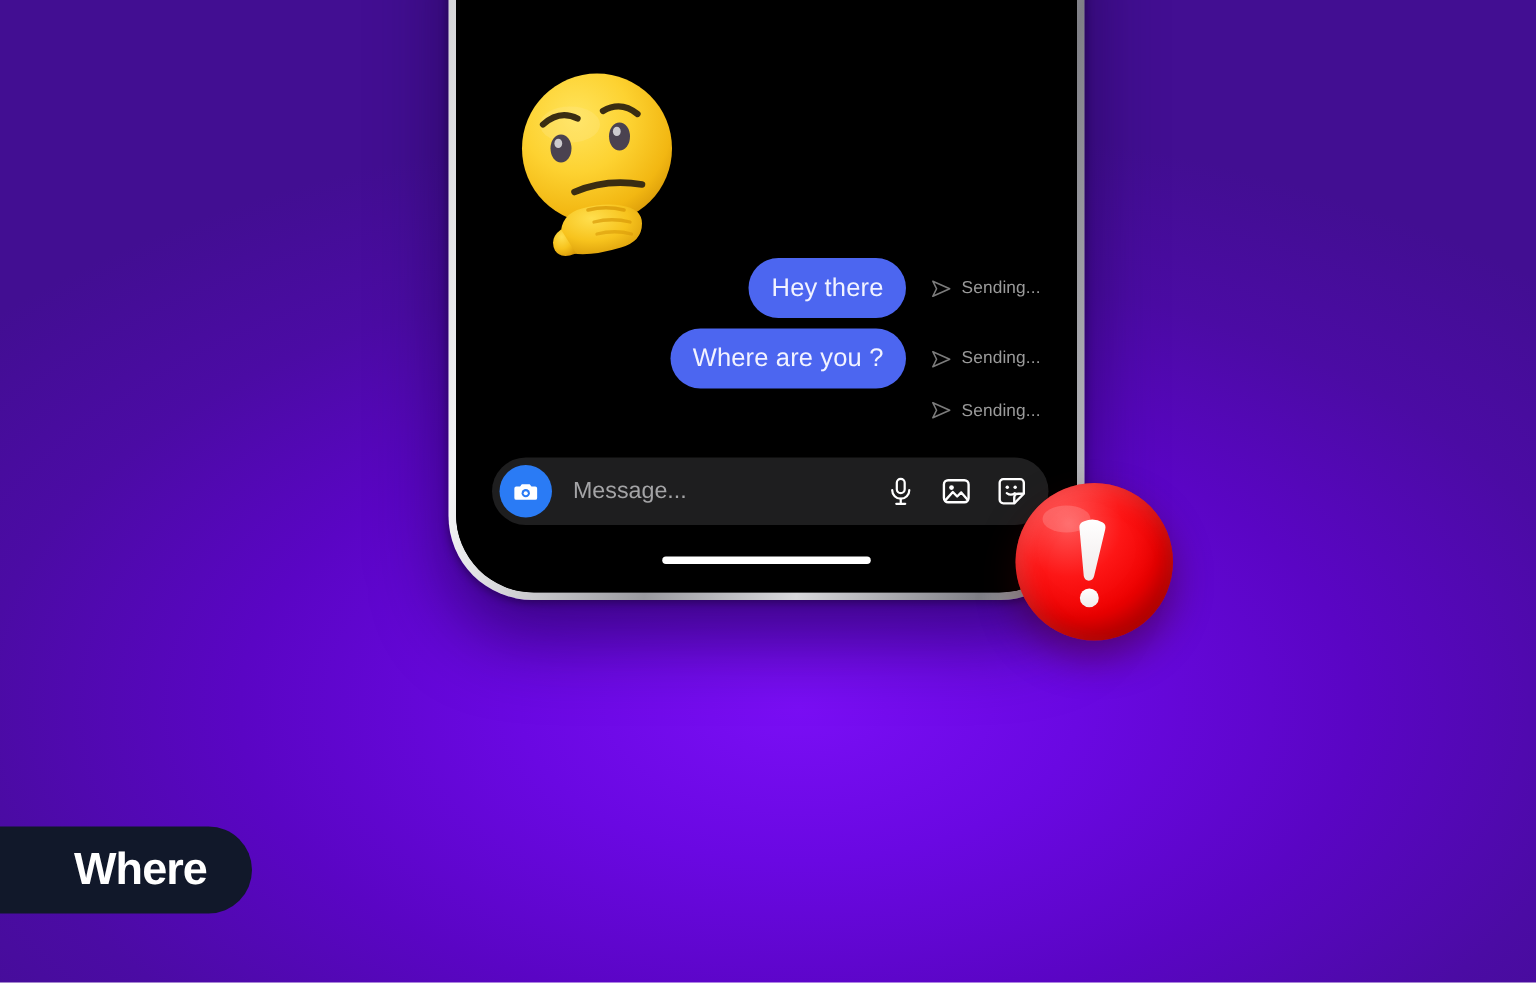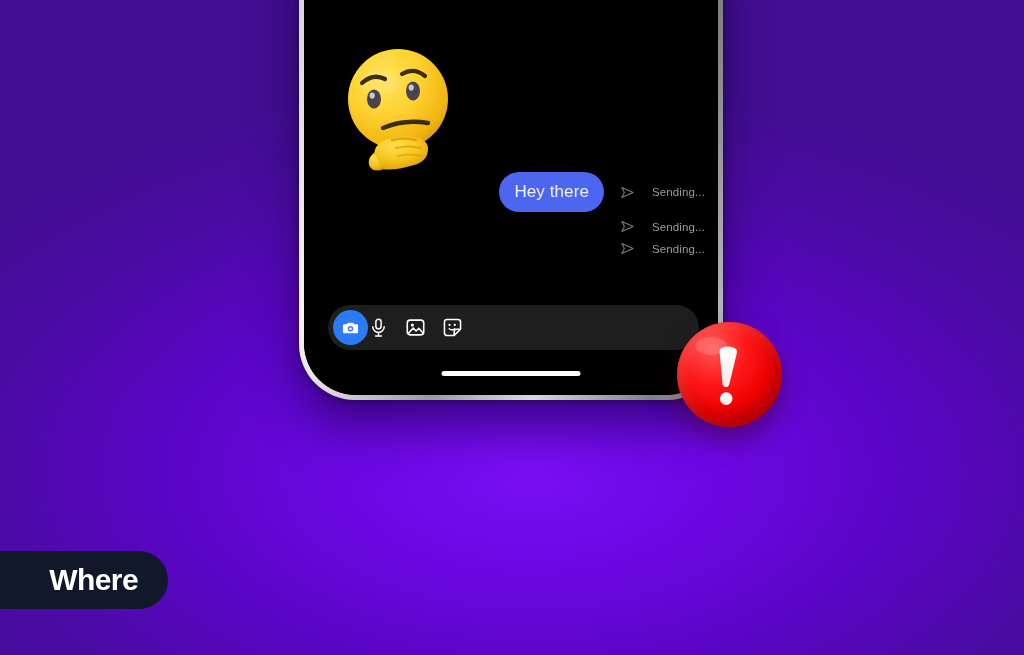--- a/index.html
+++ b/index.html
@@ -66,21 +66,21 @@
     letter-spacing:.1px;
     line-height:1;
     padding:11px 15px 12px;
     border-radius:20px;
     white-space:nowrap;
     box-shadow:0 1px 2px rgba(0,0,0,.35);
   }
   .status {
     display:flex;
     align-items:center;
-    gap:17px;
+    gap:6px;
     width:104px;
     flex:0 0 104px;
     padding-left:16px;
   }
   .status .send-arrow { width:15px; height:15px; flex:0 0 15px; opacity:.62; display:block; }
   .status .status-text {
     color:#9b9b9b;
     font-size:11.5px;
     letter-spacing:.1px;
     white-space:nowrap;
@@ -216,20 +216,21 @@
             <div class="bubble">Hey there</div>
             <div class="status">
               <svg class="send-arrow" viewBox="0 0 24 24">
                   <path d="M3 4 L21 12 L3 20 L7 12 Z" fill="none" stroke="#c9c9c9" stroke-width="1.7" stroke-linejoin="round"></path>
                 </svg>
               <span class="status-text">Sending...</span>
             </div>
           </div>
 
           <div class="msg-row">
+            <div class="bubble">Where are you ?</div>
             <div class="status">
               <svg class="send-arrow" viewBox="0 0 24 24">
                   <path d="M3 4 L21 12 L3 20 L7 12 Z" fill="none" stroke="#c9c9c9" stroke-width="1.7" stroke-linejoin="round"></path>
                 </svg>
               <span class="status-text">Sending...</span>
             </div>
           </div>
 
           <div class="msg-row">
             <div class="status">
@@ -243,20 +244,21 @@
         </div>
 
         <div class="input-bar">
           <div class="cam-btn">
             <svg viewBox="0 0 24 24">
               <path d="M4 8h3.2l1.5-2h6.6l1.5 2H20a1.6 1.6 0 0 1 1.6 1.6v8A1.6 1.6 0 0 1 20 19.2H4a1.6 1.6 0 0 1-1.6-1.6v-8A1.6 1.6 0 0 1 4 8z" fill="#ffffff"></path>
               <circle cx="12" cy="13.6" r="3.5" fill="#2a7bf5"></circle>
               <circle cx="12" cy="13.6" r="1.7" fill="#ffffff"></circle>
             </svg>
           </div>
+          <input class="msg-input" type="text" value="" placeholder="Message..." style="">
           <div class="bar-icons">
             <svg class="ic" viewBox="0 0 24 24">
               <rect x="9" y="2.5" width="6" height="11" rx="3" fill="none" stroke="#ffffff" stroke-width="1.7"></rect>
               <path d="M5.5 11.2a6.5 6.5 0 0 0 13 0" fill="none" stroke="#ffffff" stroke-width="1.7" stroke-linecap="round"></path>
               <line x1="12" y1="17.8" x2="12" y2="21.4" stroke="#ffffff" stroke-width="1.7" stroke-linecap="round"></line>
               <line x1="8.6" y1="21.6" x2="15.4" y2="21.6" stroke="#ffffff" stroke-width="1.7" stroke-linecap="round"></line>
             </svg>
             <svg class="ic" viewBox="0 0 24 24">
               <rect x="2.6" y="3.6" width="18.8" height="16.8" rx="3.2" fill="none" stroke="#ffffff" stroke-width="1.8"></rect>
               <circle cx="8.4" cy="9.2" r="1.8" fill="#ffffff"></circle>

